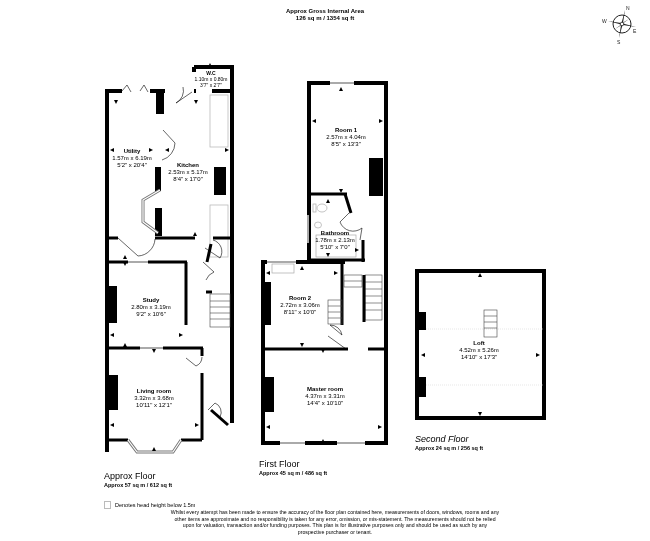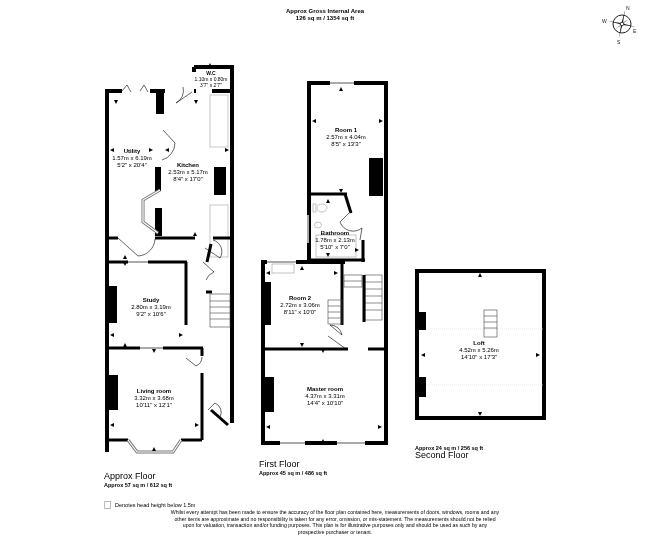--- a/index.html
+++ b/index.html
@@ -303,20 +303,20 @@
   <span class="d">4.52m x 5.26m</span>
   <span class="d">14'10" x 17'3"</span>
 </div>
 
 <div class="floor-title" style="left:104px; top:471px;">Approx Floor</div>
 <div class="floor-area" style="left:104px; top:482px;">Approx 57 sq m / 612 sq ft</div>
 
 <div class="floor-title" style="left:259px; top:459px;">First Floor</div>
 <div class="floor-area" style="left:259px; top:470px;">Approx 45 sq m / 486 sq ft</div>
 
-<div class="floor-title" style="left:415px; top:450px;">Second Floor</div>
+<div class="floor-title" style="left:415px; top:434px;font-style:italic;">Second Floor</div>
 <div class="floor-area" style="left:415px; top:445px;">Approx 24 sq m / 256 sq ft</div>
 
 <div class="legend">
   <span class="box"></span>
   <span>Denotes head height below 1.5m</span>
 </div>
 <div class="disclaimer">Whilst every attempt has been made to ensure the accuracy of the floor plan contained here, measurements of doors, windows, rooms and any other items are approximate and no responsibility is taken for any error, omission, or mis-statement. The measurements should not be relied upon for valuation, transaction and/or funding purposes. This plan is for illustrative purposes only and should be used as such by any prospective purchaser or tenant.</div>
 
 </body></html>

